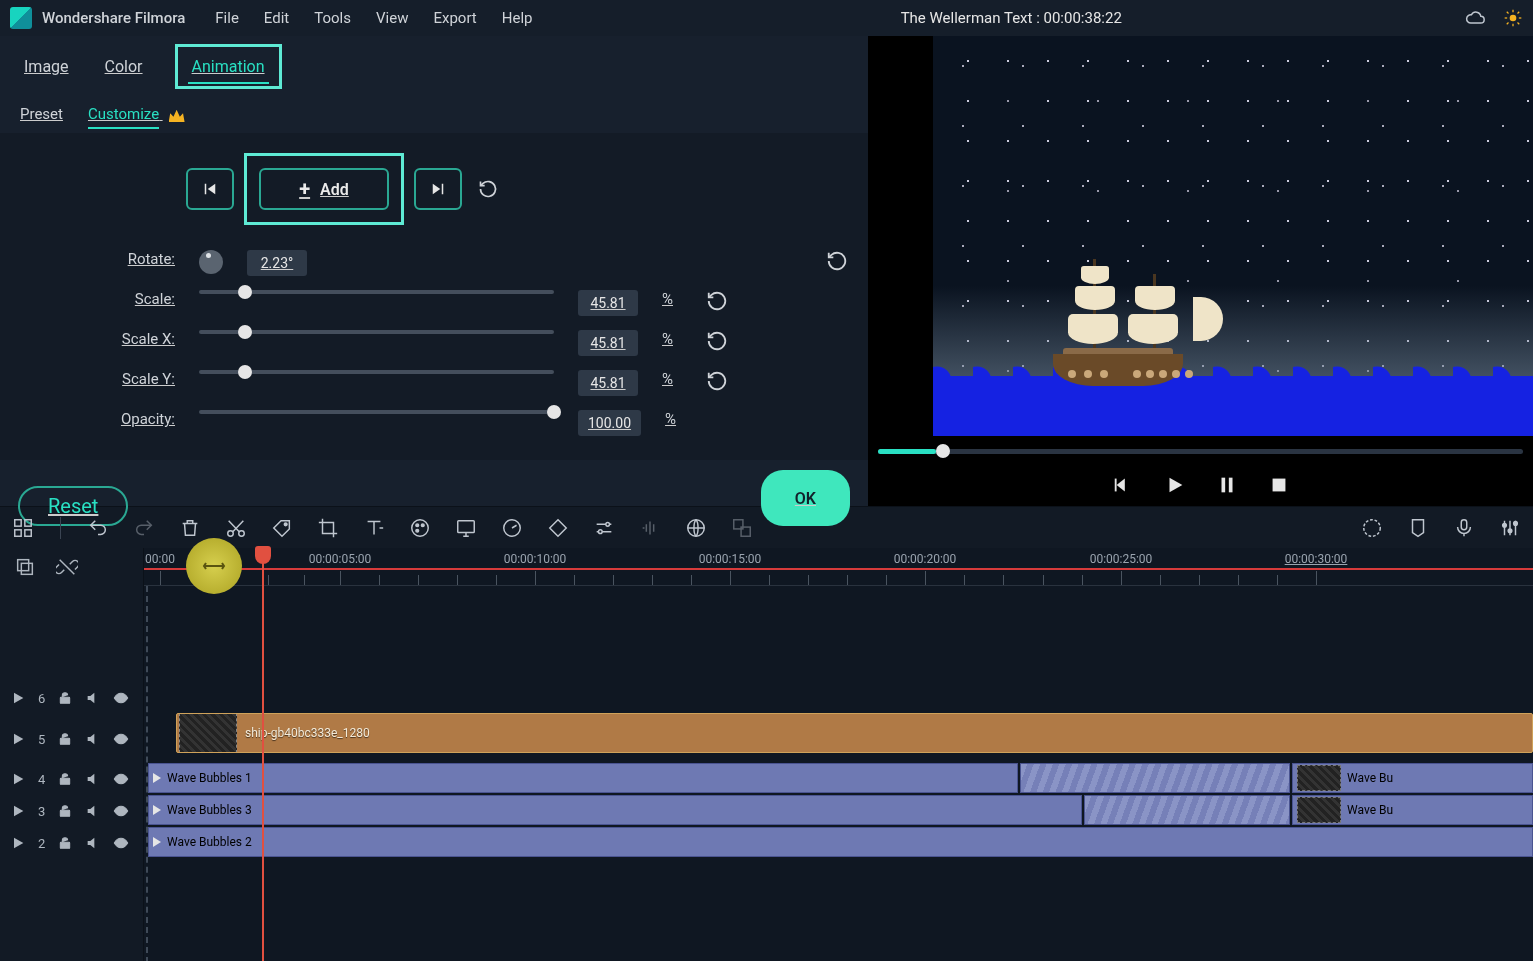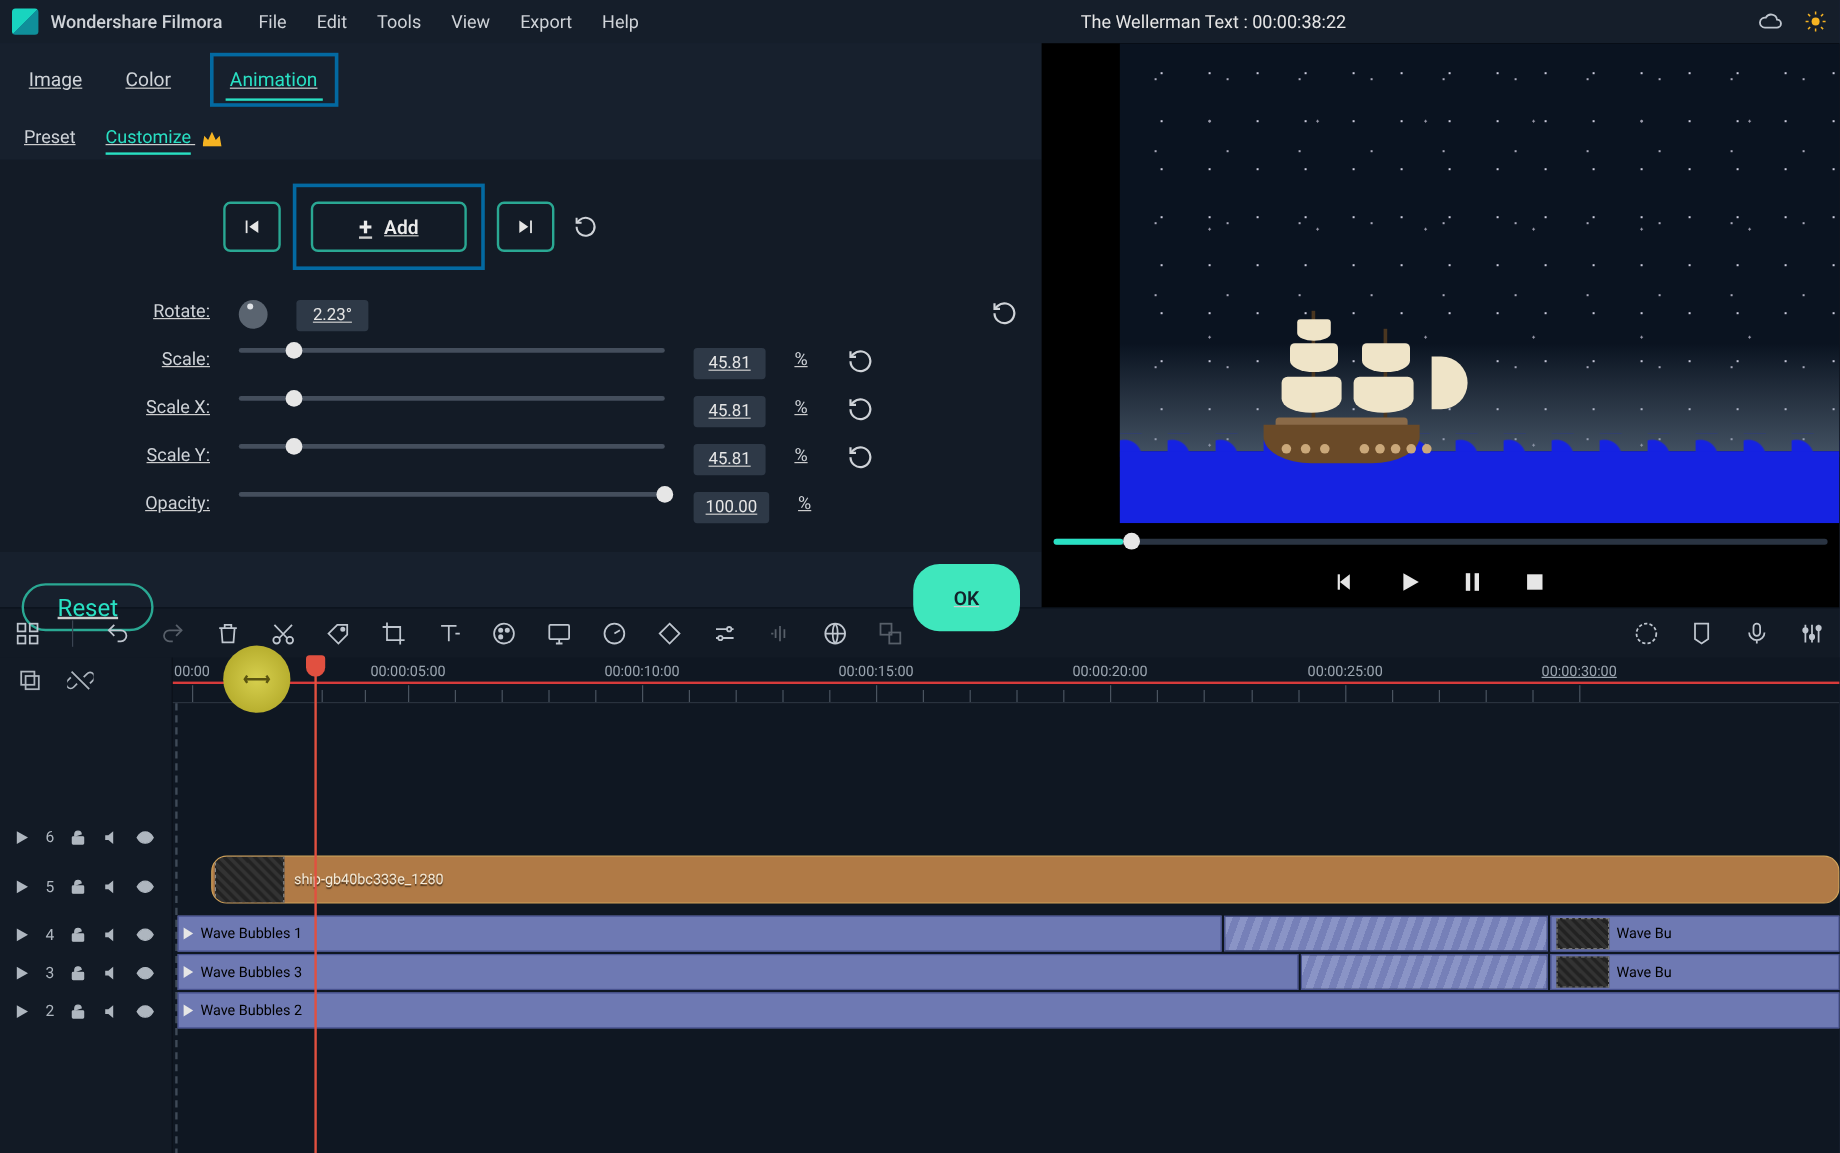--- a/index.html
+++ b/index.html
@@ -16,21 +16,21 @@
 
   
   .upper { display:flex; height:470px;text-decoration:underline; }
   .left-pane { width:868px; background:#17202d; display:flex; flex-direction:column; }
   .right-pane { flex:1; background:#000; position:relative; }
 
   
   .tabs1 { display:flex; align-items:center; padding:8px 20px 6px; gap:28px; }
   .tab1 { font-size:16px; color:#cfd3d8; cursor:pointer; padding:6px 4px; }
   .tab1.active { color:#29e0c3; border-bottom:2px solid #29e0c3; }
-  .redbox { border:3px solid #0369a1; padding:4px 10px 2px; }
+  .redbox { border:3px solid #5eead4; padding:4px 10px 2px; }
   
   .tabs2 { display:flex; gap:25px; padding:6px 20px; align-items:center; }
   .tab2 { font-size:15px; color:#cfd3d8; cursor:pointer; padding:4px 0; }
   .tab2.active { color:#29e0c3; border-bottom:2px solid #29e0c3; }
   .crown { width:16px; height:14px; background:#f5b322; clip-path:polygon(0% 100%,10% 35%,30% 60%,50% 10%,70% 60%,90% 35%,100% 100%); display:inline-block; margin-left:6px; vertical-align:middle; }
 
   .anim-body { flex:1; padding:20px 20px 10px 180px; position:relative; background:#131b26; }
 
   
   .kf-row { display:flex; align-items:center; gap:10px; margin-bottom:25px; margin-left:6px; }
@@ -112,21 +112,21 @@
   .ruler-tick.major{height:14px;}
   .playhead { position:absolute; top:0; bottom:0; width:2px; background:#e15040; z-index:5;}
   .playhead-head{ position:absolute; top:-2px; left:-7px; width:16px; height:18px; background:#e15040; border-radius:3px 3px 8px 8px; }
   .playline-red { position:absolute; top:20px; height:2px; left:0; right:0; background:#d73b3b; }
   .yellow-circle { position:absolute; width:56px; height:56px; border-radius:50%; background:radial-gradient(circle,#d6cf4e 0%, #b8af2f 70%, rgba(184,175,47,0) 100%); z-index:4; display:flex; align-items:center; justify-content:center; color:#5a5410;}
   .yellow-circle svg{width:24px;stroke:#5a5410;stroke-width:2;fill:none;}
   .dash-col { position:absolute; left:2px; top:38px; bottom:0; width:1px; border-left:2px dashed #3f4a58; }
   .track-head { width:144px; display:flex; align-items:center; gap:12px; padding-left:10px; color:#aeb6bf; font-size:13px; }
   .th-ic { width:16px; height:16px; fill:#aeb6bf; }
 
-  .clip { position:absolute; height:40px; border:1px solid #cfa25a; border-radius:13px; background:#b07a46; display:flex; align-items:center; font-size:12px; color:#2a1e12; overflow:hidden;}
+  .clip { position:absolute; height:40px; border:1px solid #cfa25a; border-radius:2px; background:#b07a46; display:flex; align-items:center; font-size:12px; color:#2a1e12; overflow:hidden;}
   .clip .thumb-img { width:58px; height:40px; margin:2px; background:repeating-linear-gradient(45deg,#222 0 3px,#333 3px 6px); border:1px dashed #888; }
   .clip-label { color:#f3ead8; text-shadow:0 1px 1px rgba(0,0,0,.6); font-size:12px; margin-left:6px;}
   .wave-clip { position:absolute; height:30px; background:#6e79b3; border:1px solid #4a5491; display:flex; align-items:center; padding-left:4px; font-size:12px; color:#000000; }
   .wave-clip .play-tri{width:0;height:0;border-left:8px solid #e6e6e6;border-top:5px solid transparent;border-bottom:5px solid transparent;margin-right:6px;}
   .wave-clip.striped { background:repeating-linear-gradient(110deg,#8a94c6 0 6px,#7680b8 6px 12px); }
   .wave-thumb2 { width:44px; height:26px; margin-left:4px; background:repeating-linear-gradient(45deg,#222 0 3px,#333 3px 6px); border:1px dashed #777; display:inline-block;}
 
   
   svg { display:block; }
 </style>

